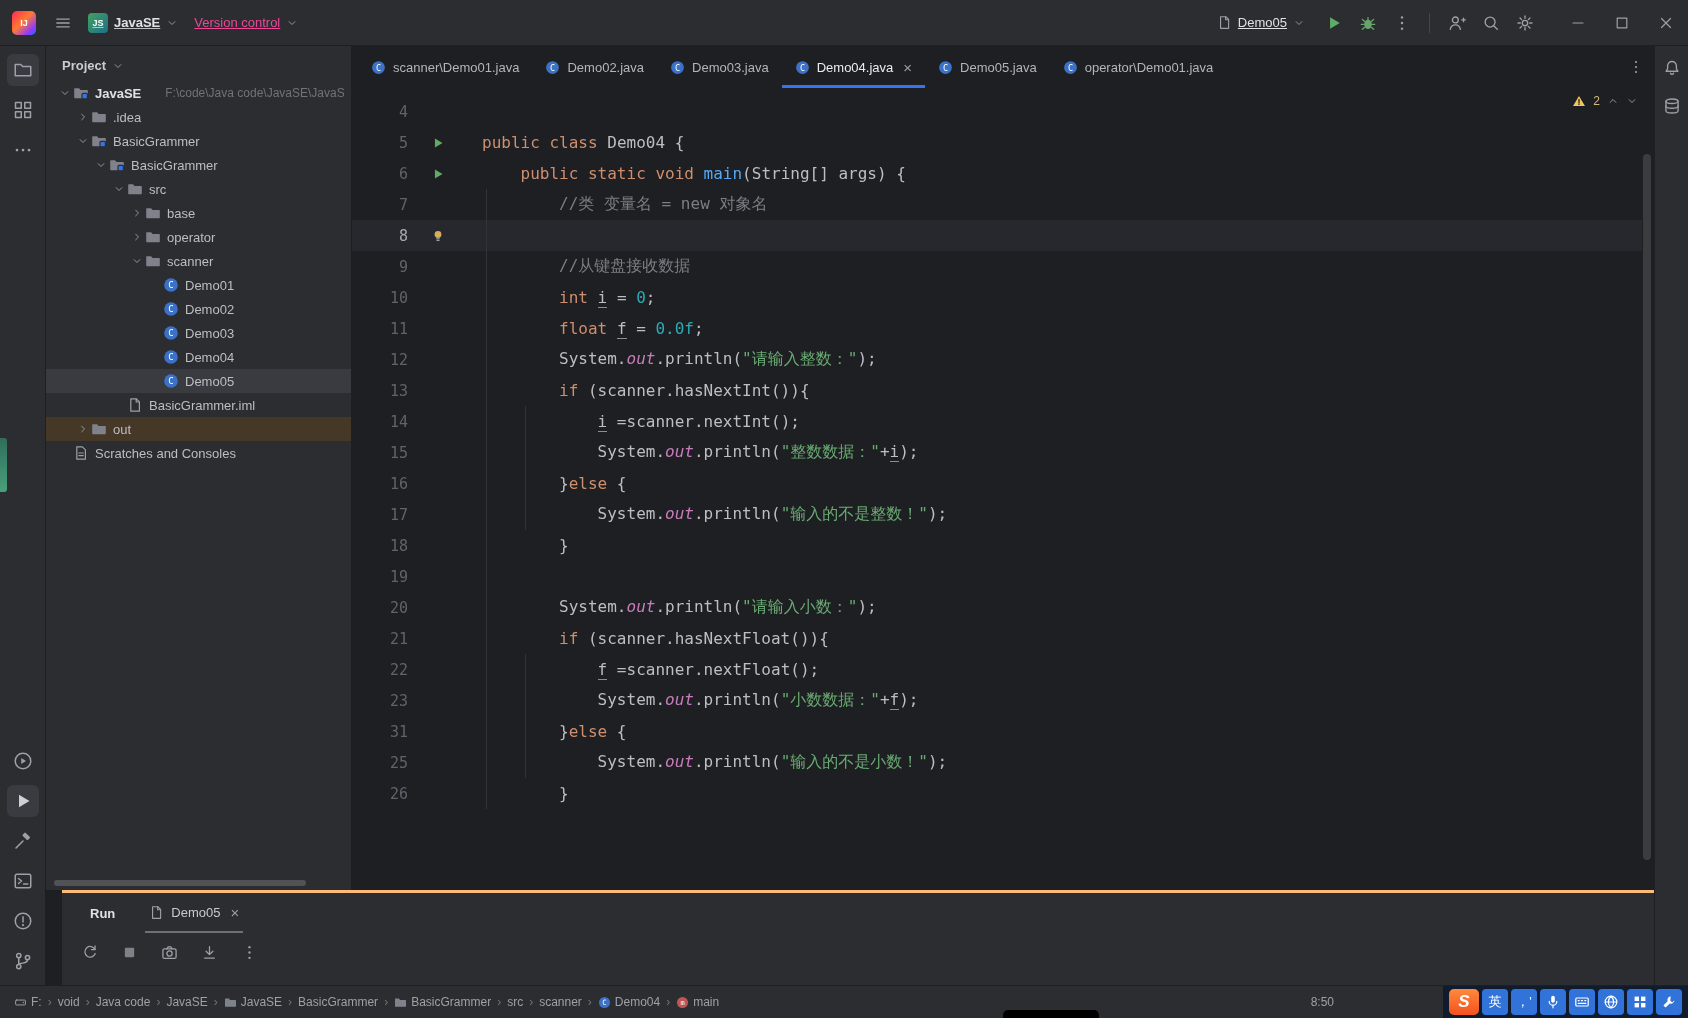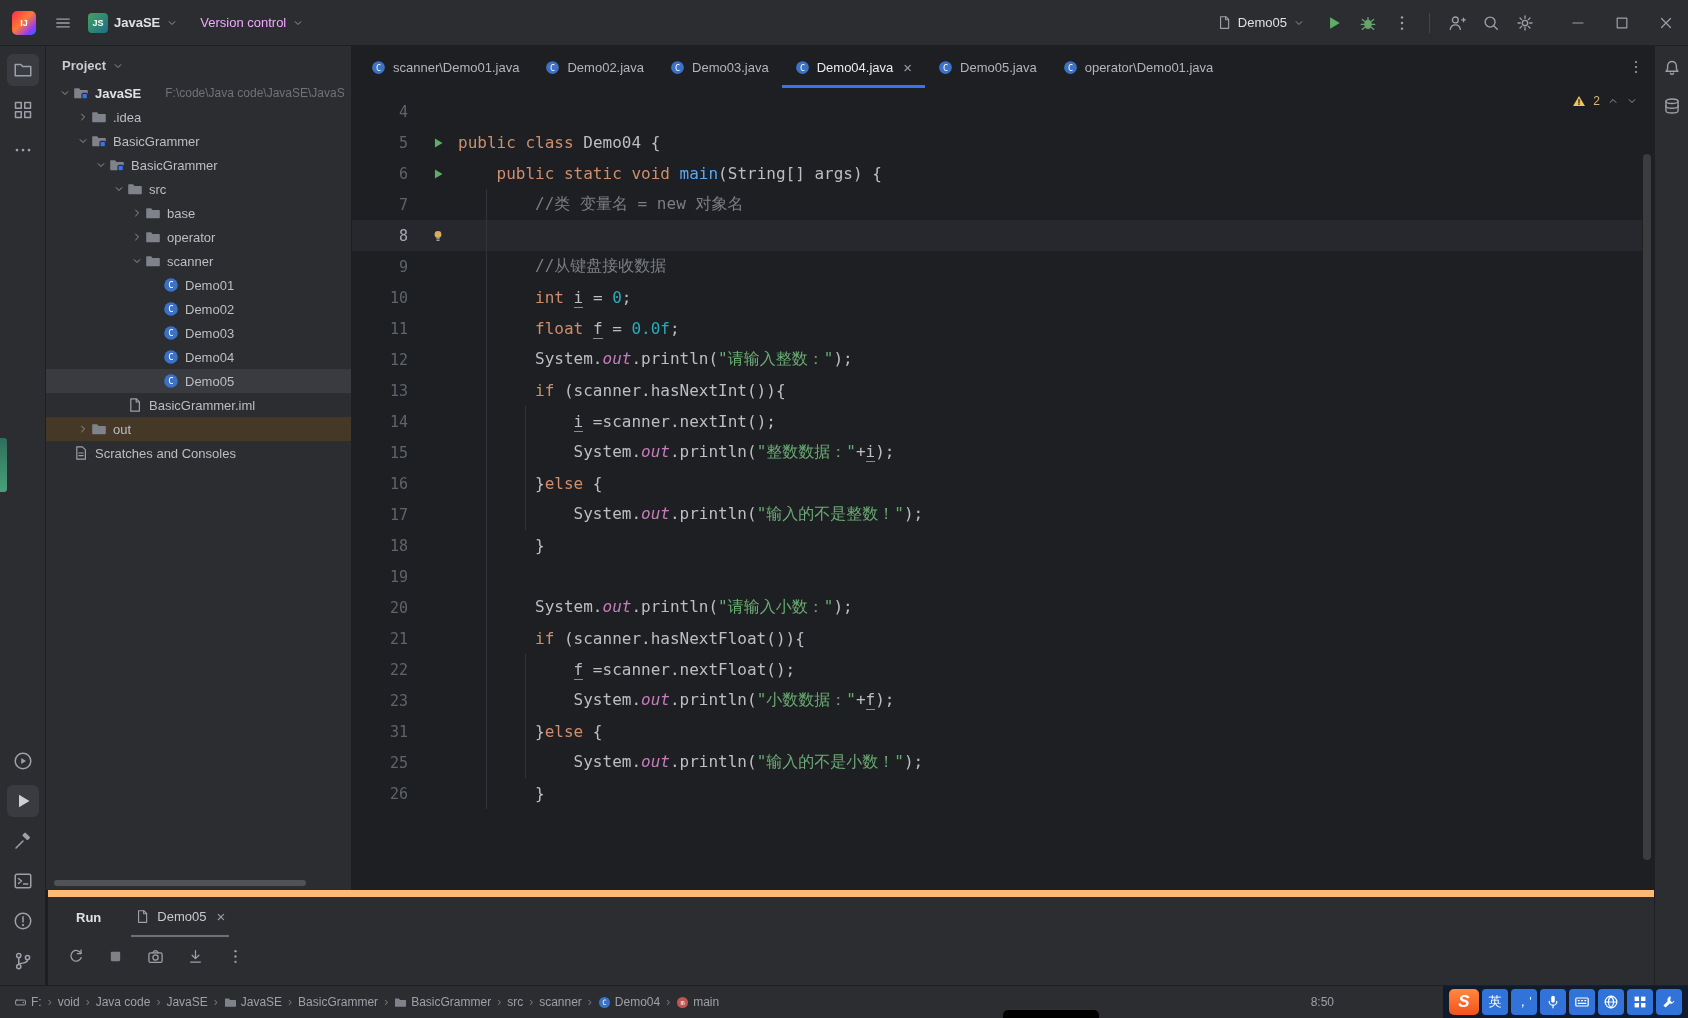--- a/index.html
+++ b/index.html
@@ -11,25 +11,25 @@
   .ic12{width:12px;height:12px}.ic14{width:14px;height:14px}
   .ic15{width:15px;height:15px}.ic18{width:18px;height:18px}
 
   
   .titlebar{position:absolute;top:0;left:0;right:0;height:46px;background:var(--panel-bg,#2b2d30);
             display:flex;align-items:center;padding:0 0 0 12px;box-sizing:border-box;border-bottom:1px solid #1e1f22;}
   .logo{width:24px;height:24px;border-radius:5px;margin-right:10px;display:flex;align-items:center;justify-content:center;
         font-size:9px;font-weight:bold;color:#fff;
         background:linear-gradient(135deg,#fe2857 0%,#ff7a2f 45%,#9039ff 80%,#087cfa 100%);}
   .tbtn{width:30px;height:30px;border-radius:6px;display:flex;align-items:center;justify-content:center;margin:0 2px;}
-  .projwidget,.vcswidget,.runcfg{display:flex;align-items:center;gap:6px;padding:4px 8px;border-radius:6px;}
+  .projwidget,.vcswidget,.runcfg{display:flex;align-items:center;gap:6px;padding:4px 8px;border-radius:6px;text-decoration:underline;}
   .badge{width:20px;height:20px;border-radius:4px;display:flex;align-items:center;justify-content:center;
          font-size:9px;font-weight:bold;color:#fff;background:linear-gradient(135deg,#43a15f,#1d6f8a);}
   .pname{font-weight:bold;color:#dfe1e5;}
-  .vcswidget{color:#f0abfc;margin-left:6px;align-items:center;}
+  .vcswidget{color:#ec4899;align-items:center;}
   .tb-spacer{flex:1;}
   .runcfg{color:#dfe1e5;margin-right:4px;}
   .tb-sep{width:1px;height:20px;background:#43454a;margin:0 10px;}
   .tb-icons{display:flex;align-items:center;}
   .winbtns{display:flex;align-items:stretch;height:46px;margin-left:14px;}
   .wbtn{width:44px;display:flex;align-items:center;justify-content:center;}
 
   
   .leftstrip{position:absolute;top:46px;left:0;bottom:33px;width:46px;background:var(--panel-bg,#2b2d30);
              border-right:1px solid #1e1f22;display:flex;flex-direction:column;align-items:center;
@@ -71,41 +71,41 @@
 
   .codewrap{position:absolute;top:50px;left:0;right:12px;
             font-family:"DejaVu Sans Mono","Liberation Mono",monospace;font-size:16px;}
   .cl{display:flex;align-items:center;height:31px;}
   .cl.cur{background:#26282e;}
   .ln{display:inline-block;width:56px;text-align:right;padding-right:10px;color:#5f646c;flex:0 0 auto;
       font-size:15px;}
   .cl.cur .ln{color:#a7aab1;}
   .gi{display:inline-flex;width:40px;justify-content:center;align-items:center;flex:0 0 auto;}
   .gi svg{width:14px;height:14px;}
-  .ct{white-space:pre;}
+  .ct{white-space:pre;margin-left:24px;}
   .tk-k{color:var(--keyword,#cf8e6d);}
   .tk-s{color:var(--string,#6aab73);}
   .tk-d{color:var(--number,#2aacb8);}
   .tk-c{color:var(--comment,#7a7e85);}
   .tk-f{color:var(--field,#c77dbb);font-style:italic;}
   .tk-m{color:var(--method,#56a8f5);}
   .tk-p{color:#bcbec4;}
   .tk-u{color:#bcbec4;border-bottom:1px solid #8a8d93;}
   .caret{display:inline-block;width:2px;height:19px;background:#d6d9de;vertical-align:-4px;}
   .guide{position:absolute;width:1px;background:#303339;z-index:2;pointer-events:none;}
   .g1{left:134px;top:143px;height:620px;}
   .g2a{left:173px;top:360px;height:124px;}
   .g2b{left:173px;top:608px;height:124px;}
   .inspect{position:absolute;top:48px;right:16px;display:flex;align-items:center;gap:7px;z-index:4;}
   .wcount{color:#d5b97a;font-size:12px;}
   .vscroll{position:absolute;top:108px;right:3px;width:8px;height:706px;border-radius:4px;background:rgba(255,255,255,.13);}
 
   
-  .runpanel{position:absolute;left:48px;right:34px;bottom:33px;height:95px;background:var(--panel-bg,#2b2d30);
-            border-top:7px solid #fdba74;box-sizing:border-box;}
+  .runpanel{position:absolute;left:62px;right:34px;bottom:33px;height:95px;background:var(--panel-bg,#2b2d30);
+            border-top:3px solid #fdba74;box-sizing:border-box;}
   .runhdr{display:flex;align-items:stretch;height:40px;padding-left:28px;gap:30px;}
   .runtitle{font-weight:bold;color:#dfe1e5;align-self:center;}
   .runtab{display:flex;align-items:center;gap:7px;color:#c8cad0;border-bottom:2px solid #6e7077;padding:0 4px;}
   .runtools{display:flex;align-items:center;gap:18px;padding:8px 0 0 16px;}
   .rbtn{display:flex;align-items:center;justify-content:center;width:22px;height:22px;}
   .rbtn svg{width:17px;height:17px;}
 
   
   .statusbar{position:absolute;left:0;right:0;bottom:0;height:33px;background:var(--panel-bg,#2b2d30);
              border-top:1px solid #1e1f22;display:flex;align-items:center;padding:0 14px 0 14px;

